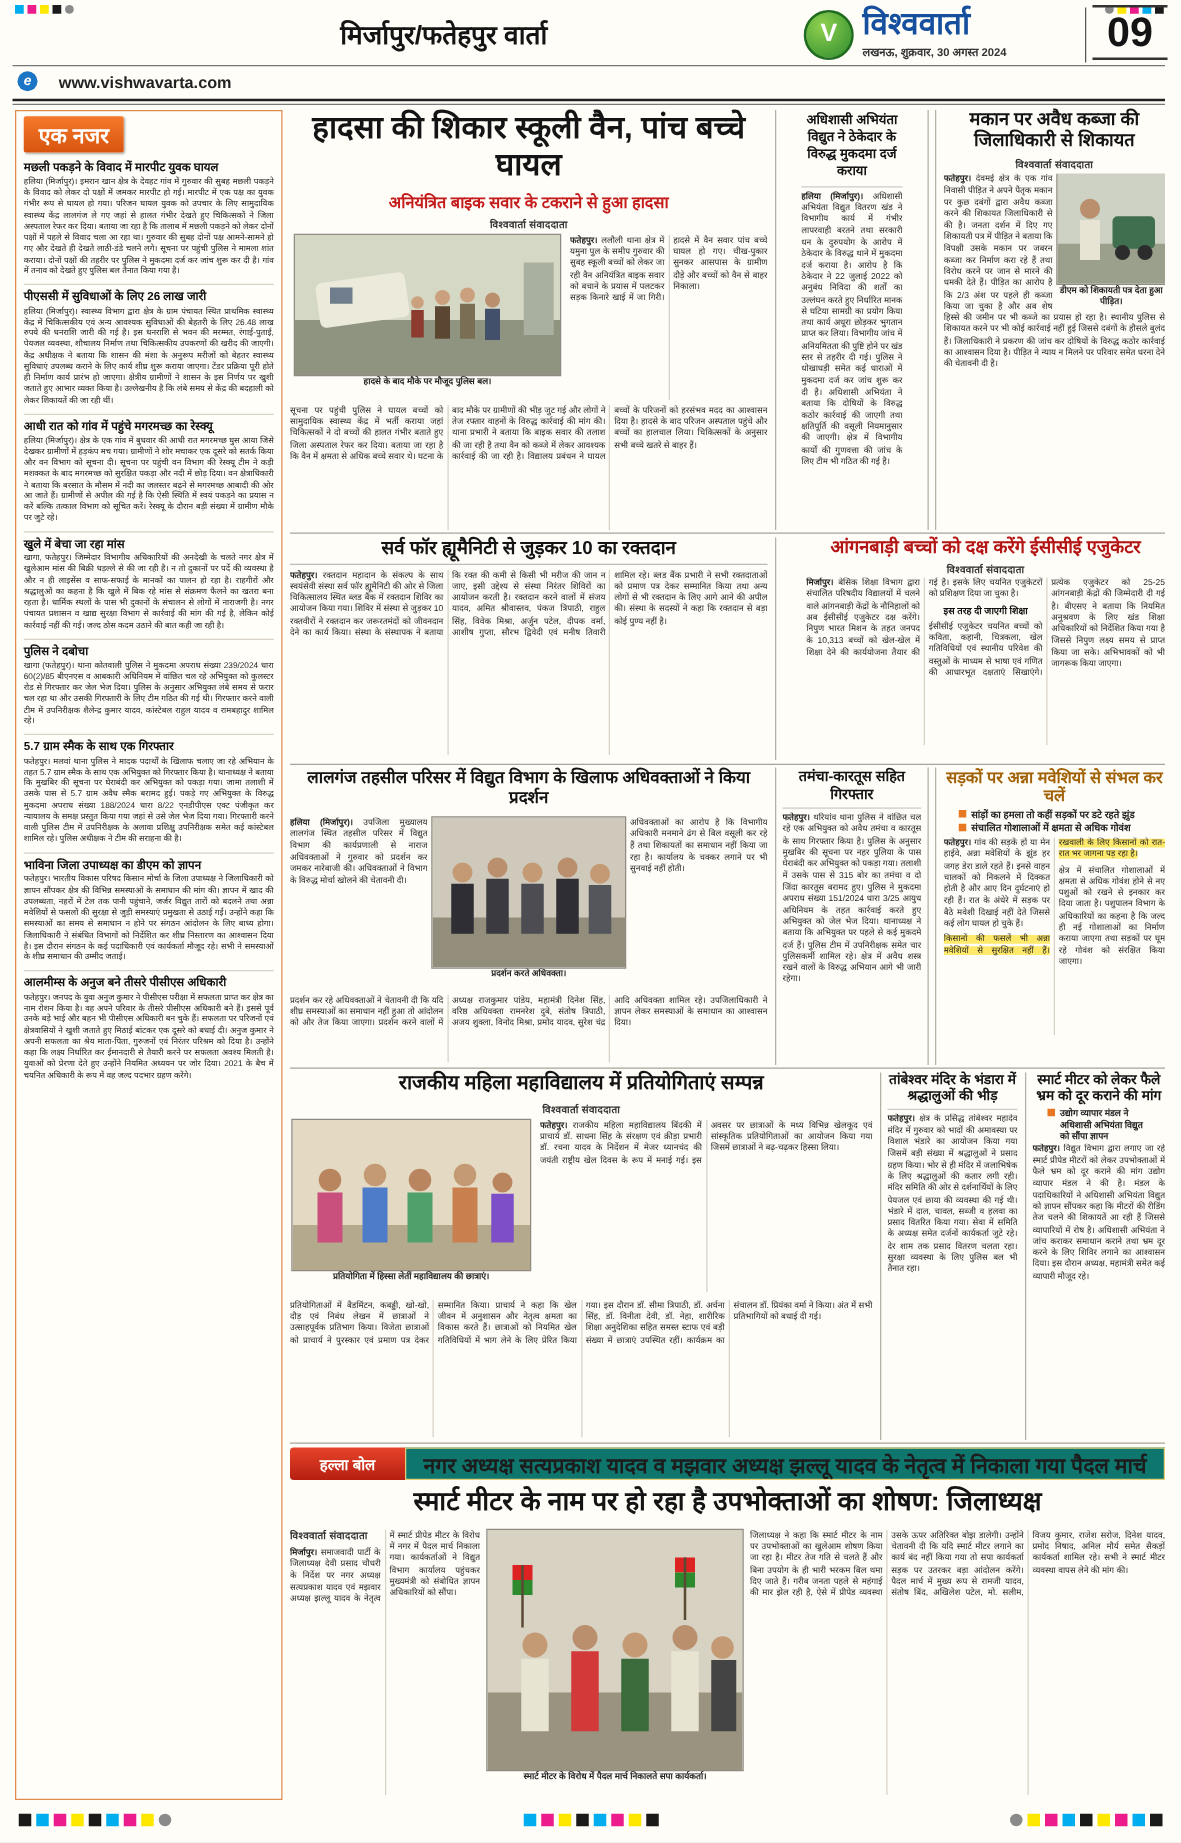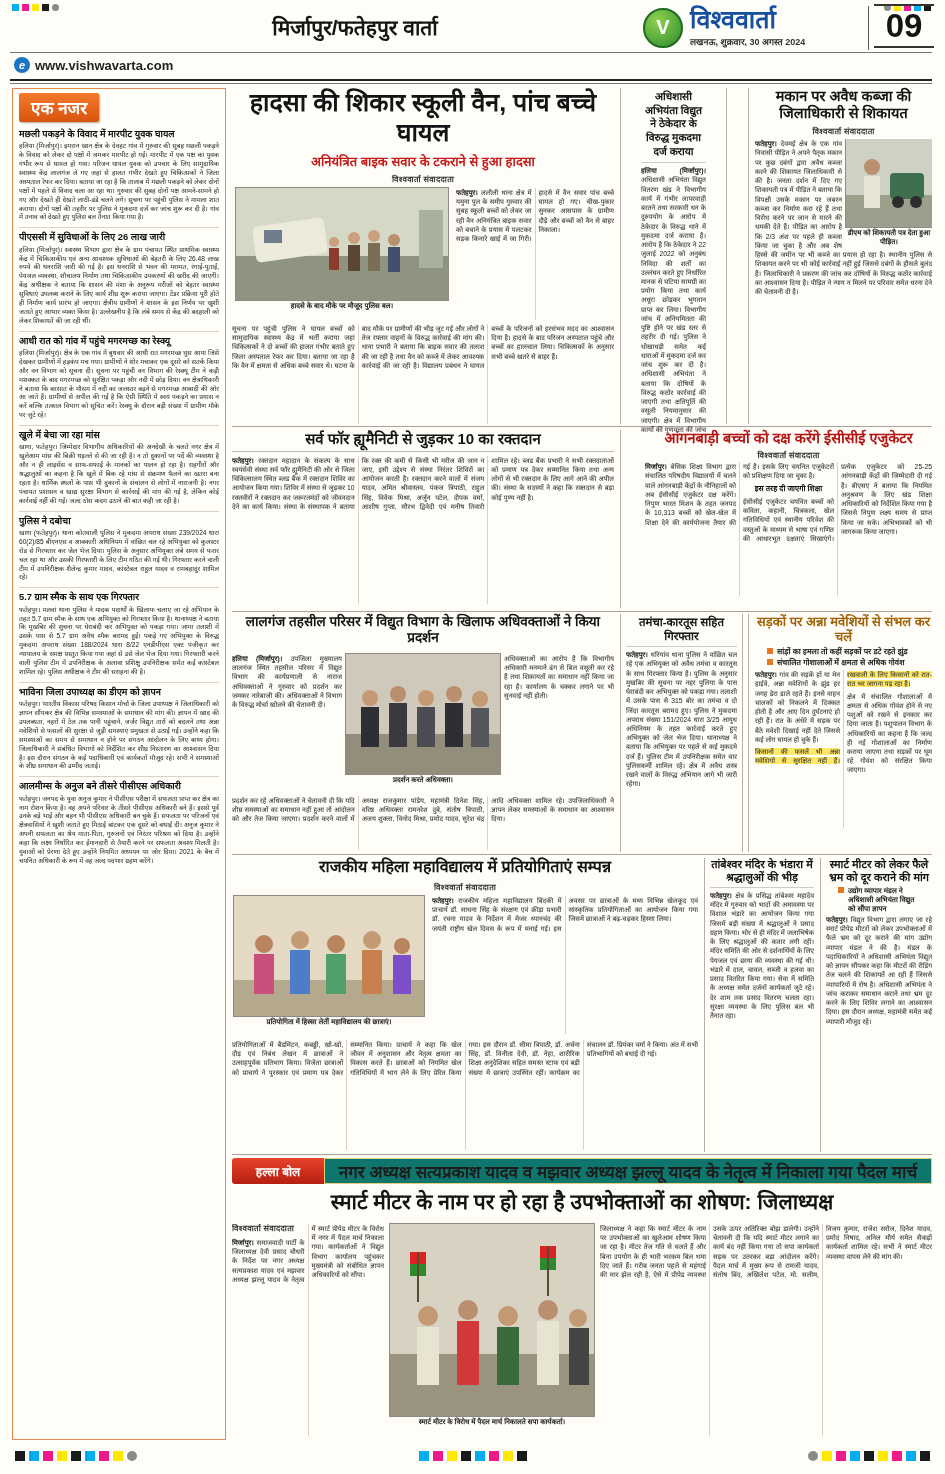--- a/index.html
+++ b/index.html
@@ -12,21 +12,21 @@
   .brand{display:flex;align-items:center;gap:7px}
   .brand-logo{width:40px;height:40px;border-radius:50%;background:radial-gradient(circle at 35% 30%,#8fd14f,#2e8b2e);display:flex;align-items:center;justify-content:center;color:#fff;font-weight:bold;font-size:20px;border:2px solid #1f6b1f}
   .brand-name{font-size:25px;font-weight:bold;color:#164f9e;line-height:1}
   .brand-edition{font-size:9px;color:#333;margin-top:3px;font-weight:bold}
   .pageno{font-size:33px;font-weight:bold;color:#141414;text-align:center;line-height:1.1}
   .pagebox{border-top:2px solid #333;border-bottom:2px solid #333;padding:2px 6px}
   .vline{border-left:1.5px solid #555}
   .rule{border-top:1px solid #777}
   .rule-thick{border-top:2.5px solid #222}
   .weblogo{display:inline-flex;width:16px;height:16px;border-radius:50%;background:#1b74c4;color:#fff;font-weight:bold;font-size:11px;align-items:center;justify-content:center;font-style:italic}
-  .weburl{font-size:13px;font-weight:bold;color:#222;margin-left:5px}
+  .weburl{font-size:13px;font-weight:bold;color:#222;margin-left:17px}
   .regrow{display:flex;gap:3px;align-items:center}
   .sq{width:7px;height:7px;display:inline-block}
   .c{background:#00aeef}.m{background:#ec1c8d}.y{background:#ffe800}.k{background:#1a1a1a}.g{background:#8a8a8a;border-radius:50%}
   
   .eknazar{border:1px solid #e2half;border:1px solid #e08a4e;background:#fffef9;padding:4px 6px 6px}
   .nz-head{background:linear-gradient(#f47a2b,#d8540e);color:#fff;font-weight:bold;font-size:17px;padding:3px 12px;display:inline-block;border-radius:2px;box-shadow:1px 1px 2px rgba(0,0,0,.35);margin-bottom:3px}
   .nz-item{padding:4px 0 5px;border-bottom:1px solid #d9d2c6}
   .nz-item:last-child{border-bottom:none}
   .nz-title{font-size:9.3px;font-weight:bold;color:#101010;line-height:1.22;margin-bottom:2px}
   .nz-body{font-size:6.6px;line-height:1.35;text-align:justify;color:#222}
@@ -172,21 +172,21 @@
       <figcaption class="caption">हादसे के बाद मौके पर मौजूद पुलिस बल।</figcaption>
     </figure>
     <div class="abs body cols-2" style="left:224px;top:100px;width:158px;height:132px">
       <p><b class="dl">फतेहपुर।</b> <span>ललौली थाना क्षेत्र में यमुना पुल के समीप गुरुवार की सुबह स्कूली बच्चों को लेकर जा रही वैन अनियंत्रित बाइक सवार को बचाने के प्रयास में पलटकर सड़क किनारे खाई में जा गिरी। हादसे में वैन सवार पांच बच्चे घायल हो गए। चीख-पुकार सुनकर आसपास के ग्रामीण दौड़े और बच्चों को वैन से बाहर निकाला।</span></p>
     </div>
     <div class="abs body cols-3" style="left:0;top:236px;width:382px;height:100px">
       <p>सूचना पर पहुंची पुलिस ने घायल बच्चों को सामुदायिक स्वास्थ्य केंद्र में भर्ती कराया जहां चिकित्सकों ने दो बच्चों की हालत गंभीर बताते हुए जिला अस्पताल रेफर कर दिया। बताया जा रहा है कि वैन में क्षमता से अधिक बच्चे सवार थे। घटना के बाद मौके पर ग्रामीणों की भीड़ जुट गई और लोगों ने तेज रफ्तार वाहनों के विरुद्ध कार्रवाई की मांग की। थाना प्रभारी ने बताया कि बाइक सवार की तलाश की जा रही है तथा वैन को कब्जे में लेकर आवश्यक कार्रवाई की जा रही है। विद्यालय प्रबंधन ने घायल बच्चों के परिजनों को हरसंभव मदद का आश्वासन दिया है। हादसे के बाद परिजन अस्पताल पहुंचे और बच्चों का हालचाल लिया। चिकित्सकों के अनुसार सभी बच्चे खतरे से बाहर हैं।</p>
     </div>
   </section>
 
-  <section class="abs bl br" style="left:620px;top:88px;width:107px;height:336px;padding:0 20px">
+  <section class="abs bl br" style="left:620px;top:88px;width:123px;height:336px;padding:0 20px">
     <h2 class="hl" style="font-size:10.5px;line-height:1.3;padding:2px 0 4px;border-bottom:1px solid #ccc">अधिशासी अभियंता विद्युत ने ठेकेदार के विरुद्ध मुकदमा दर्ज कराया</h2>
     <div class="body" style="height:268px;margin-top:3px">
       <p><b class="dl">हलिया (मिर्जापुर)।</b> <span>अधिशासी अभियंता विद्युत वितरण खंड ने विभागीय कार्य में गंभीर लापरवाही बरतने तथा सरकारी धन के दुरुपयोग के आरोप में ठेकेदार के विरुद्ध थाने में मुकदमा दर्ज कराया है। आरोप है कि ठेकेदार ने 22 जुलाई 2022 को अनुबंध निविदा की शर्तों का उल्लंघन करते हुए निर्धारित मानक से घटिया सामग्री का प्रयोग किया तथा कार्य अधूरा छोड़कर भुगतान प्राप्त कर लिया। विभागीय जांच में अनियमितता की पुष्टि होने पर खंड स्तर से तहरीर दी गई। पुलिस ने धोखाधड़ी समेत कई धाराओं में मुकदमा दर्ज कर जांच शुरू कर दी है। अधिशासी अभियंता ने बताया कि दोषियों के विरुद्ध कठोर कार्रवाई की जाएगी तथा क्षतिपूर्ति की वसूली नियमानुसार की जाएगी। क्षेत्र में विभागीय कार्यों की गुणवत्ता की जांच के लिए टीम भी गठित की गई है।</span></p>
     </div>
   </section>
 
   <section class="abs bl" style="left:748px;top:88px;width:184px;height:336px;padding-left:6px">
     <h2 class="hl" style="font-size:14.5px">मकान पर अवैध कब्जा की जिलाधिकारी से शिकायत</h2>
     <div class="byline" style="margin:3px 0">विश्ववार्ता संवाददाता</div>
     <div class="body" style="height:280px">

